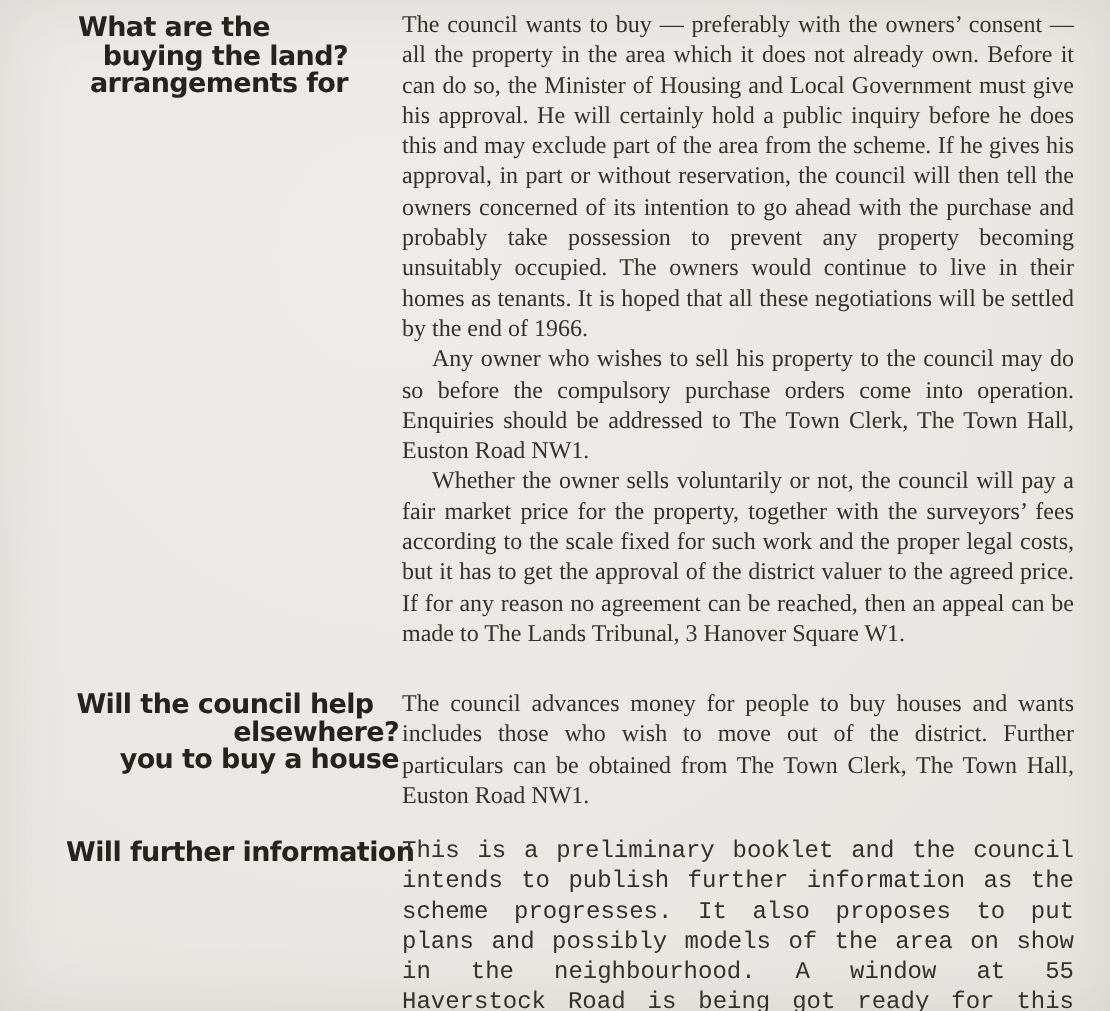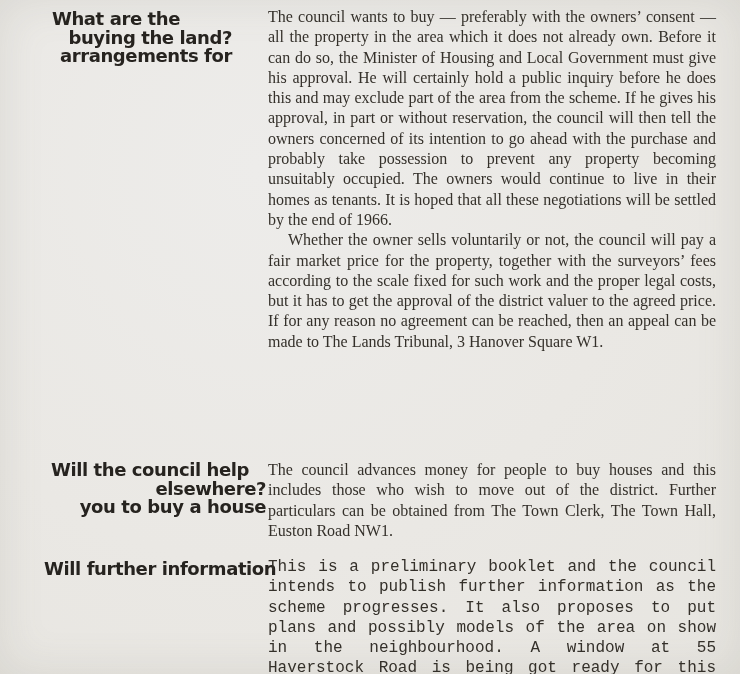--- a/index.html
+++ b/index.html
@@ -52,30 +52,31 @@
 
 <div class="page">
 
   <div class="q-block" style="top: 10px;">
     <div class="q-line first">What are the</div>
     <div class="q-line">buying the land?</div>
     <div class="q-line">arrangements for</div>
   </div>
   <div class="a-block" style="top: 7px;">
     <p>The council wants to buy — preferably with the owners’ consent — all the property in the area which it does not already own. Before it can do so, the Minister of Housing and Local Government must give his approval. He will certainly hold a public inquiry before he does this and may exclude part of the area from the scheme. If he gives his approval, in part or without reservation, the council will then tell the owners concerned of its intention to go ahead with the purchase and probably take possession to prevent any property becoming unsuitably occupied. The owners would continue to live in their homes as tenants. It is hoped that all these negotiations will be settled by the end of 1966.</p>
+    <p class="indent">Any owner who wishes to sell his property to the council may do so before the compulsory purchase orders come into operation. Enquiries should be addressed to The Town Clerk, The Town Hall, Euston Road NW1.</p>
     <p class="indent">Whether the owner sells voluntarily or not, the council will pay a fair market price for the property, together with the surveyors’ fees according to the scale fixed for such work and the proper legal costs, but it has to get the approval of the district valuer to the agreed price. If for any reason no agreement can be reached, then an appeal can be made to The Lands Tribunal, 3 Hanover Square W1.</p>
   </div>
 
   <div class="q-block" style="top: 461px; padding-left: 34px;">
     <div class="q-line first">Will the council help</div>
     <div class="q-line">elsewhere?</div>
     <div class="q-line">you to buy a house</div>
   </div>
   <div class="a-block" style="top: 460px;">
-    <p>The council advances money for people to buy houses and this includes those who wish to move out of the district. Further particulars can be obtained from The Town Clerk, The Town Hall, Euston Road NW1.</p>
+    <p>The council advances money for people to buy houses and wants includes those who wish to move out of the district. Further particulars can be obtained from The Town Clerk, The Town Hall, Euston Road NW1.</p>
   </div>
 
   <div class="q-block" style="top: 560px; padding-left: 44px;">
     <div class="q-line first">Will further information</div>
   </div>
   <div class="a-block" style="top: 557px; font-family: Liberation Mono, monospace;">
     <p>This is a preliminary booklet and the council intends to publish further information as the scheme progresses. It also proposes to put plans and possibly models of the area on show in the neighbourhood. A window at 55 Haverstock Road is being got ready for this purpose.</p>
   </div>
 
 </div>

